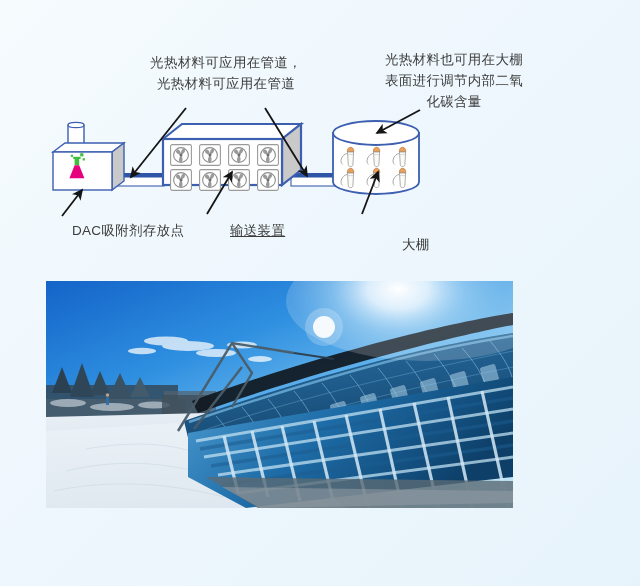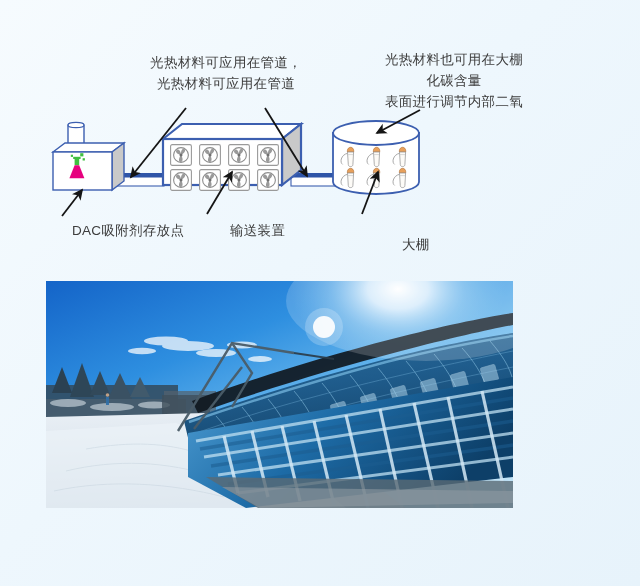--- a/index.html
+++ b/index.html
@@ -37,21 +37,21 @@
   
   .blabel {
     position: absolute;
     color: #3d3d3d;
     font-size: 13.5px;
     white-space: nowrap;
     letter-spacing: 0.3px;
     margin-left: 44px;
   }
   #label-dac     { left: 28px;  top: 222px; }
-  #label-conveyor{ left: 186px; top: 222px; }
+  #label-conveyor{ left: 186px; top: 222px; text-decoration: underline; }
   #label-green   { left: 358px; top: 236px; }
 
   
   #diagram {
     position: absolute;
     left: 0; top: 0;
     width: 640px; height: 260px;
   }
 
   
@@ -71,22 +71,22 @@
 
 <div id="page">
 
   <div class="callout" id="callout-pipe">
     <div>光热材料可应用在管道，</div>
     <div>光热材料可应用在管道</div>
   </div>
 
   <div class="callout" id="callout-green">
     <div>光热材料也可用在大棚</div>
+    <div>表面进行调节内部二氧</div>
     <div>化碳含量</div>
-    <div>表面进行调节内部二氧</div>
   </div>
 
   <div class="blabel" id="label-dac">DAC吸附剂存放点</div>
   <div class="blabel" id="label-conveyor">输送装置</div>
   <div class="blabel" id="label-green">大棚</div>
 
   <svg id="diagram" viewBox="0 0 640 260">
 
     <defs>
       <marker id="arrowhead" markerWidth="7" markerHeight="7" refX="5.2" refY="3" orient="auto">

